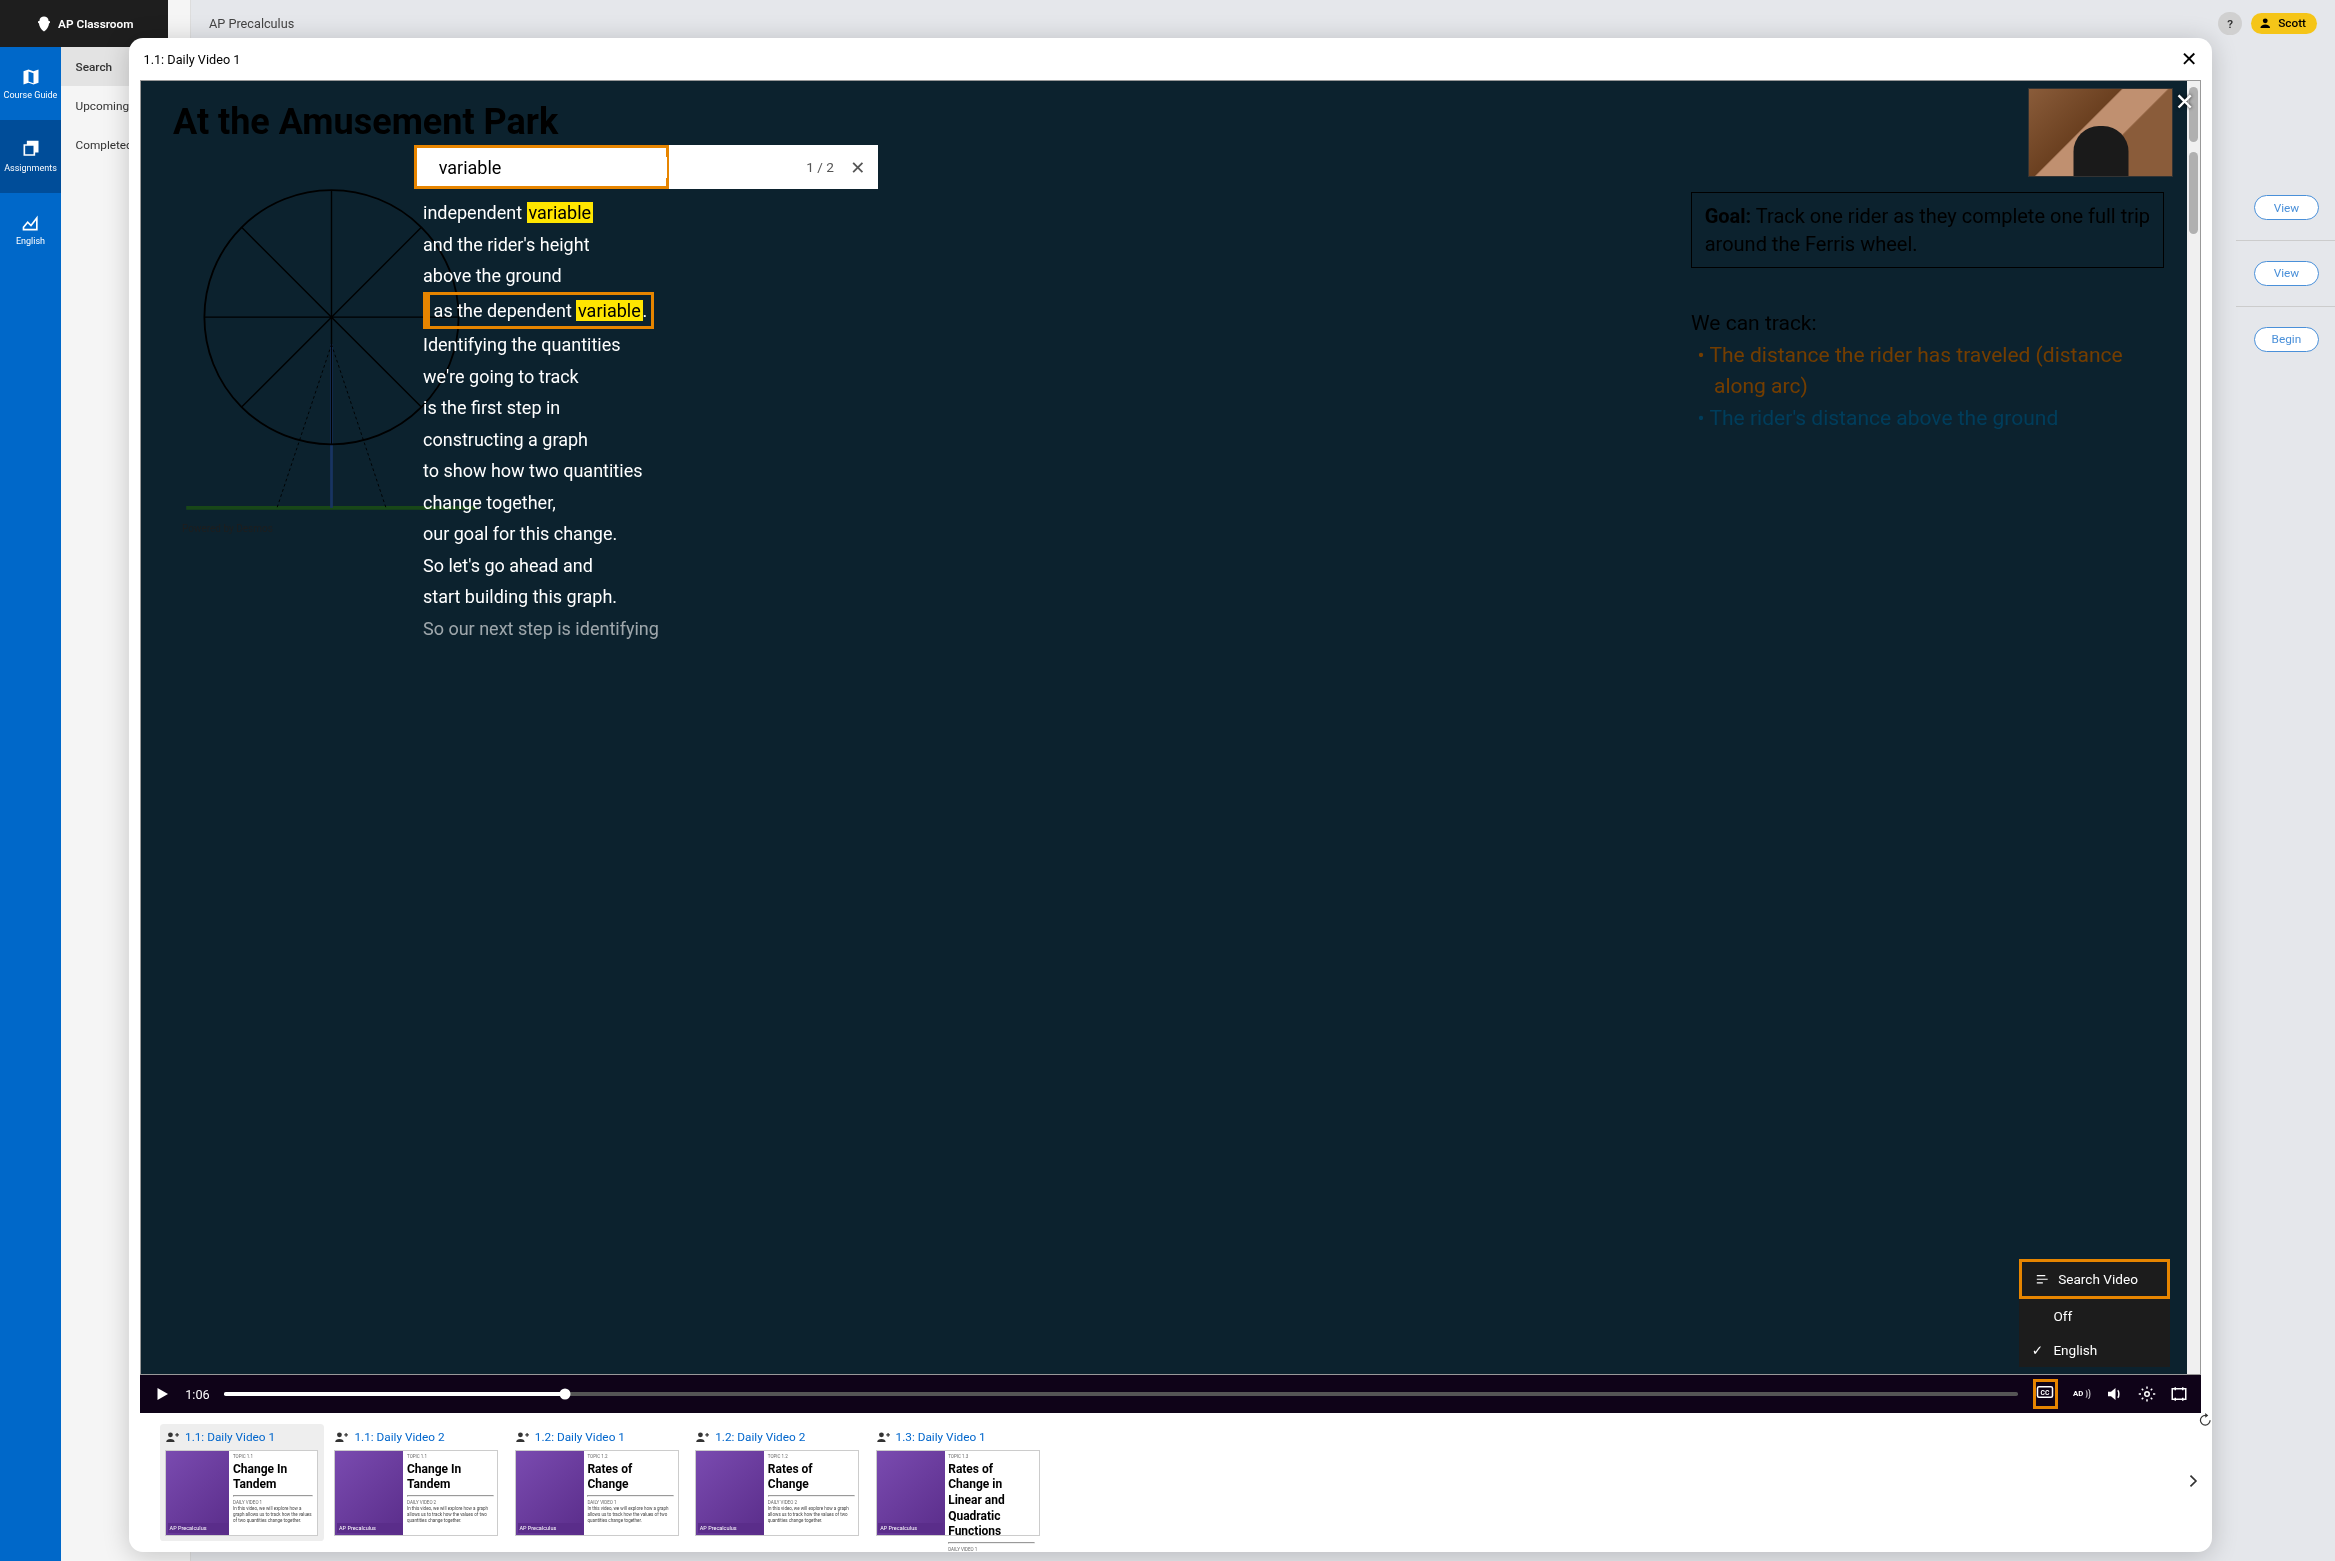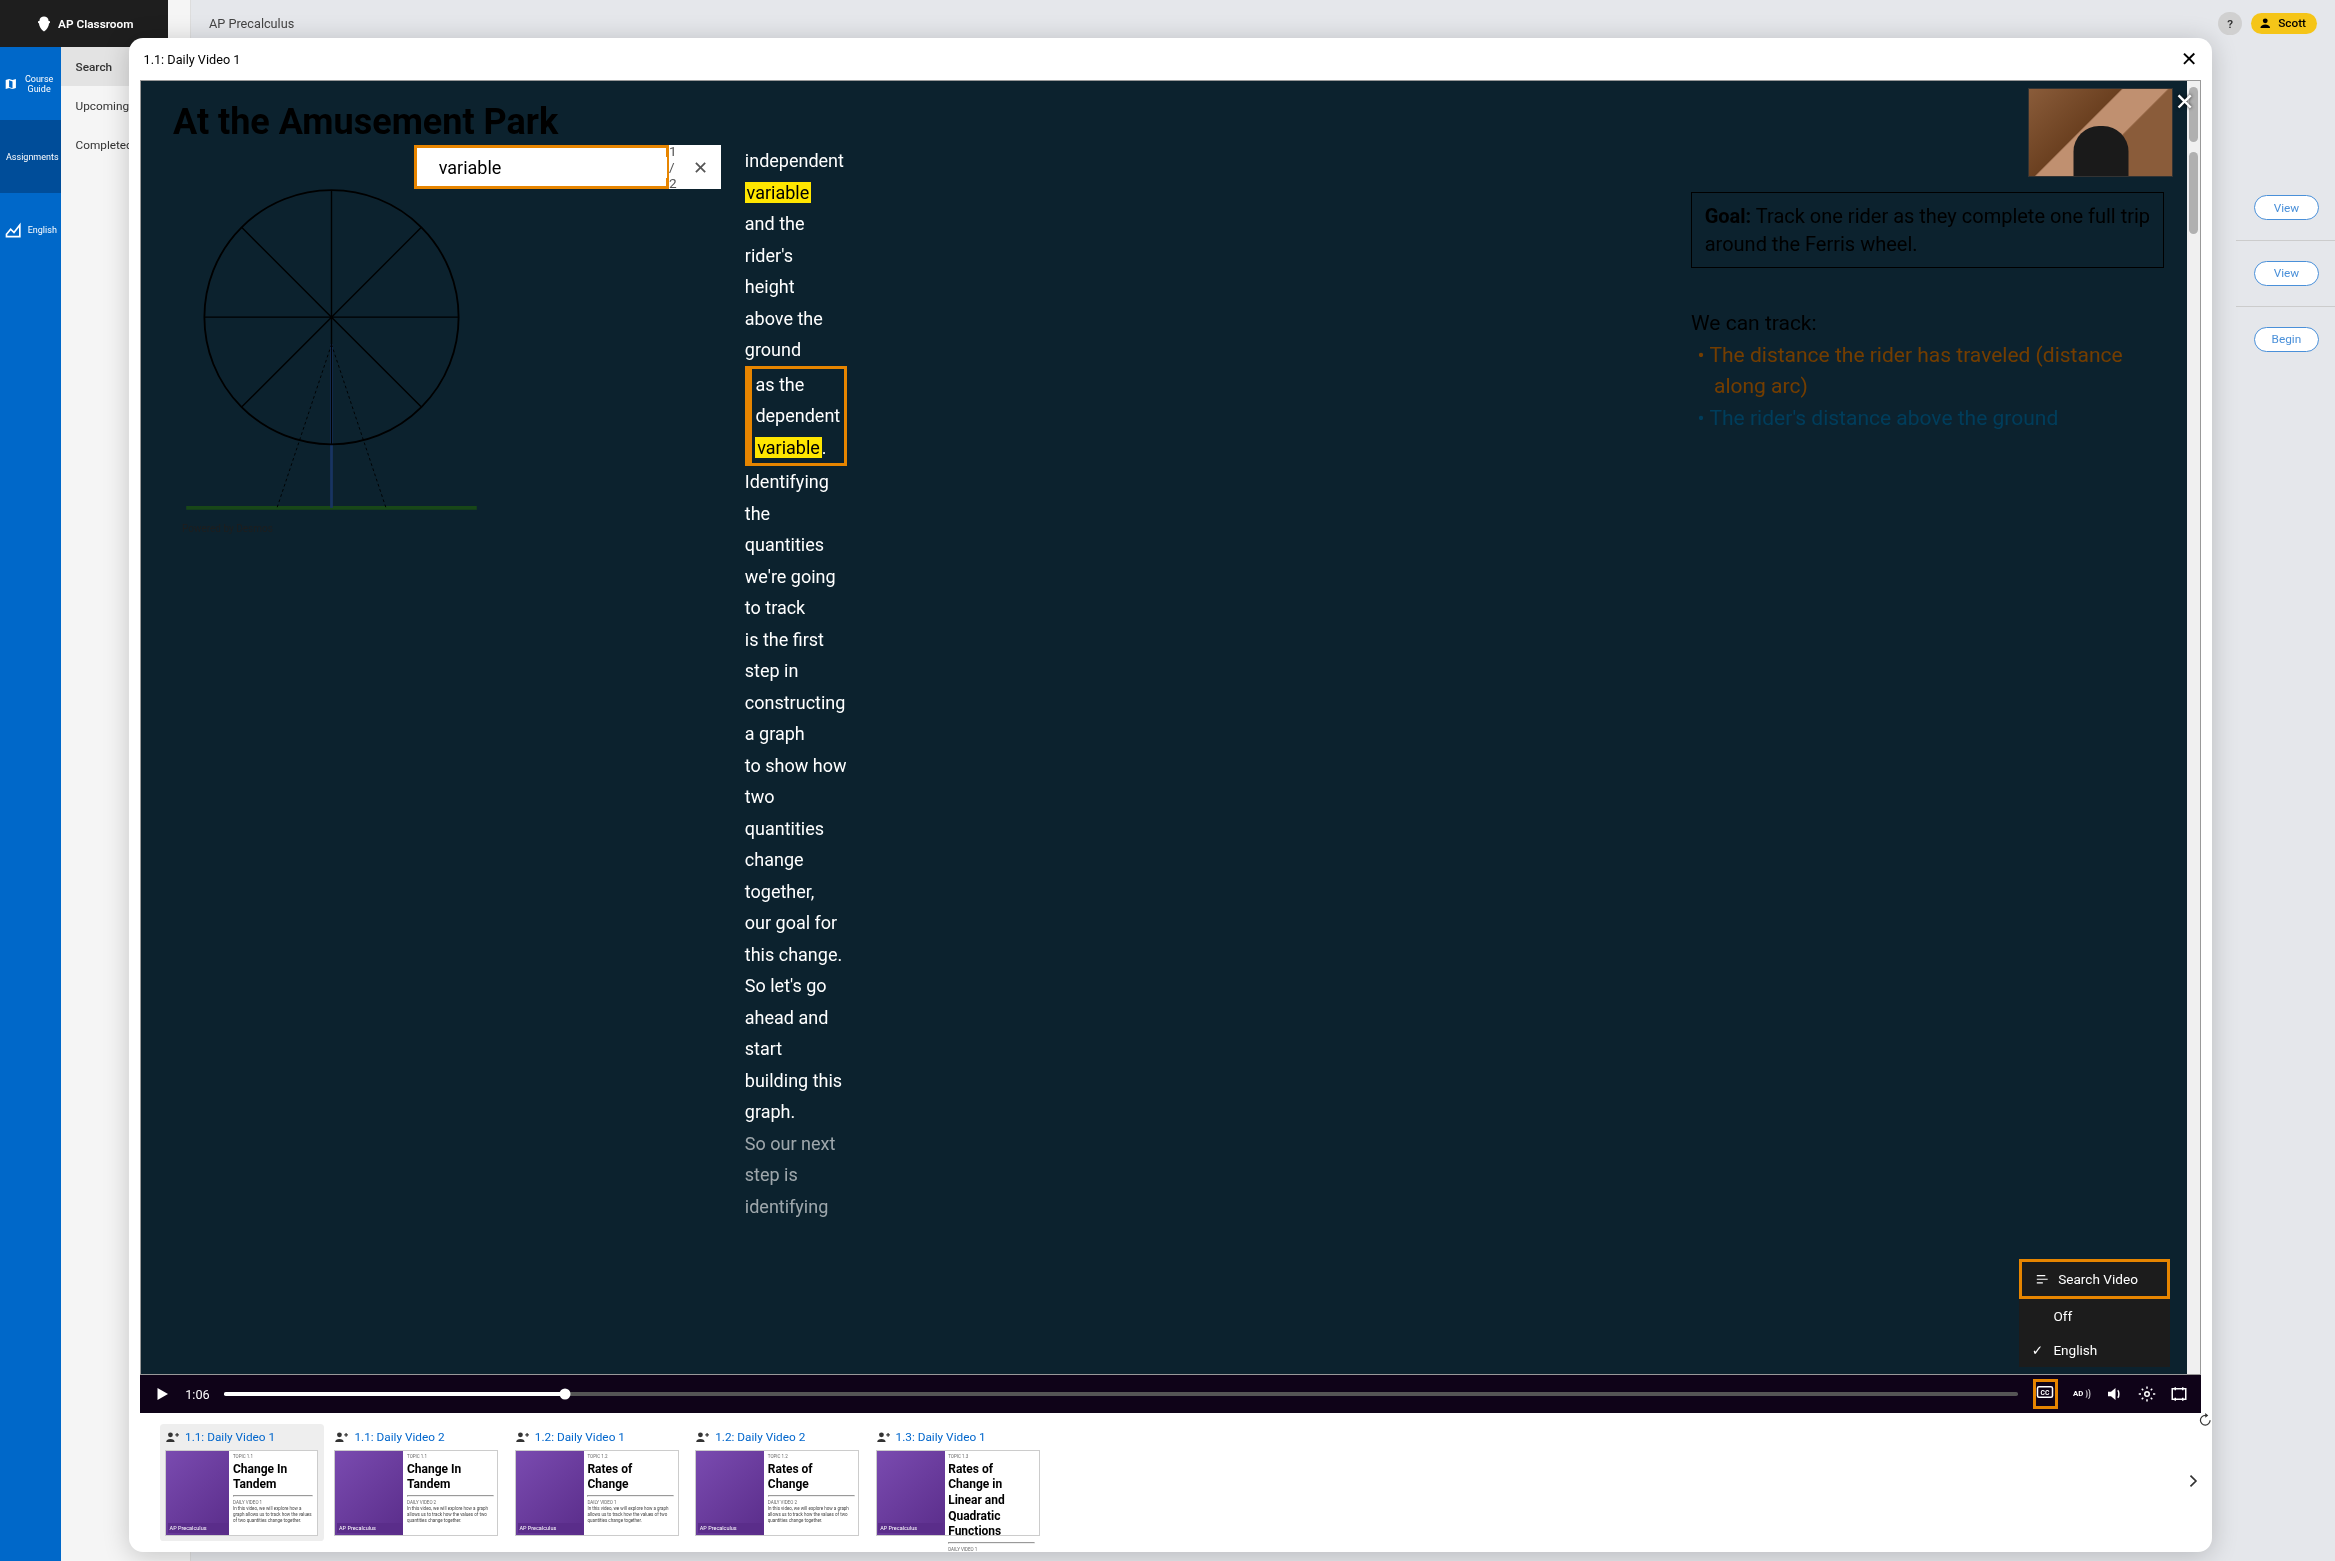--- a/index.html
+++ b/index.html
@@ -1,21 +1,21 @@
 <!DOCTYPE html>
 <html style="font-size:14.5px"><head>
 <meta charset="utf-8">
 <style>
 *{box-sizing:border-box;margin:0;padding:0;font-family:-apple-system,BlinkMacSystemFont,"Segoe UI",Roboto,Arial,sans-serif}
 body{background:#e5e7eb;overflow:hidden}
 .app{display:flex;height:100vh;width:100vw}
 .leftnav{width:61px;background:#0068c9;display:flex;flex-direction:column;color:#fff;font-size:9px}
 .brand{height:47px;background:#1e1e1e;display:flex;align-items:center;justify-content:center;gap:5.5px;color:#fff;font-weight:600;font-size:11.8px;width:168px;position:absolute;top:0;left:0;z-index:5}
 .brand svg{width:18px;height:18px;fill:#fff}
-.navitem{display:flex;flex-direction:row;align-items:center;justify-content:center;height:73px;gap:3.6px;cursor:pointer;text-align:center;padding:0 3.6px}
+.navitem{display:flex;flex-direction:column;align-items:center;justify-content:center;height:73px;gap:3.6px;cursor:pointer;text-align:center;padding:0 3.6px}
 .navitem.active{background:#004d99}
 .navitem svg{width:20px;height:20px;fill:#fff}
 .navspacer{height:47px}
 .subnav{width:130px;background:#f5f5f5;border-right:0.9px solid #ddd;padding-top:47px}
 .subnav-item{padding:12.7px 14.5px;font-size:11.8px;color:#333;cursor:pointer}
 .subnav-item.active{background:#e3e3e3;font-weight:500}
 .main{flex:1;display:flex;flex-direction:column;position:relative}
 .topbar{height:47px;display:flex;align-items:center;padding:0 18px;font-size:12.7px;color:#444;justify-content:space-between;background:#e5e7eb}
 .topbar-right{display:flex;align-items:center;gap:9px}
 .help-btn{width:23.6px;height:23.6px;border-radius:50%;background:#d0d0d0;display:flex;align-items:center;justify-content:center;font-weight:600;color:#333;font-size:11.8px}
@@ -28,21 +28,21 @@
 .video-dim{position:absolute;inset:0;background:rgba(0,0,0,.42)}
 .slide{position:absolute;inset:0;padding:20px 32px;color:#000}
 .slide h1{font-size:36px;font-weight:700;margin-bottom:18px;color:#000}
 .wheel-area{position:absolute;left:36px;top:100px;width:336px}
 .desmos{font-size:10px;color:#333;position:absolute;left:41px;top:442px}
 .goal-box{position:absolute;right:36px;top:111px;width:473px;border:1.8px solid #000;padding:9px 12.7px;font-size:20px;line-height:1.4}
 .goal-box b{font-weight:700}
 .track-block{position:absolute;right:36px;top:227px;width:473px;font-size:21px;line-height:1.5}
 .track-block .t1{color:#c76a00;margin-left:23px;text-indent:-16.4px}
 .track-block .t2{color:#006a9e;margin-left:23px;text-indent:-16.4px}
-.captions-panel{position:absolute;left:273px;top:64px;width:364px;display:flex;gap:15px;z-index:20}
+.captions-panel{position:absolute;left:273px;top:64px;width:364px;display:flex;flex-direction:column;gap:8px;z-index:20}
 .search-row{display:flex;align-items:center;background:#fff;height:44px;position:relative;width:464px}
 .search-box{display:flex;align-items:center;gap:9px;padding:0 12.7px;height:100%;border:3.6px solid #e78500;width:255px}
 .search-box svg{width:20px;height:20px}
 .search-box input{border:none;outline:none;font-size:18px;flex:1}
 .search-meta{margin-left:auto;display:flex;align-items:center;gap:16.4px;padding-right:12.7px;font-size:13.6px;color:#555}
 .transcript{color:#fff;font-size:18px;line-height:1.75;padding-left:9px;font-weight:400}
 .transcript mark{background:#ffe600;color:#000;padding:0 1.8px}
 .transcript .hlline{border:3.6px solid #e78500;display:inline-block;padding:0 3.6px;border-left:7.3px solid #e78500}
 .pip{position:absolute;top:7.3px;right:27px;width:145px;height:89px;background:linear-gradient(135deg,#8a5c3a 0%,#6b4020 40%,#c09070 41%,#c09070 60%,#8a5c3a 61%);border:0.9px solid #333;z-index:25}
 .pip::after{content:"";position:absolute;bottom:0;left:50%;transform:translateX(-50%);width:55px;height:50px;background:#1a1a1a;border-radius:25.5px 25.5px 0 0}

